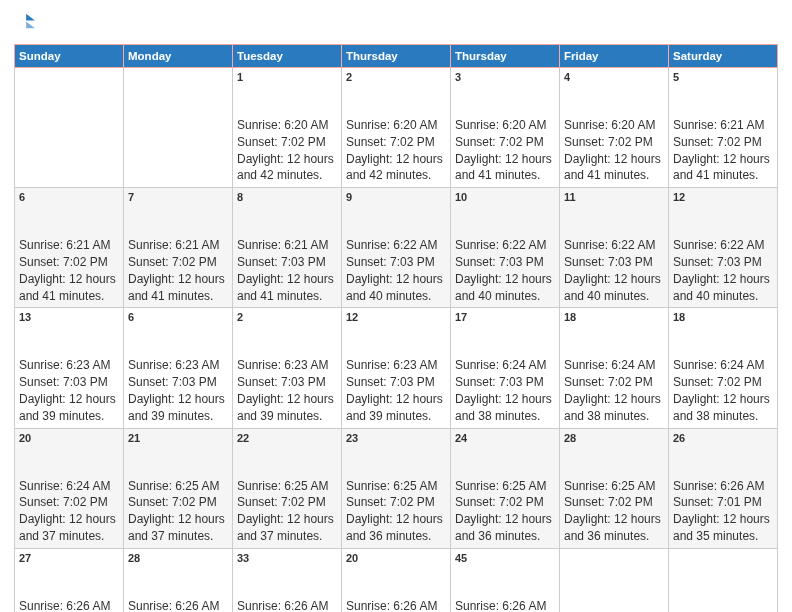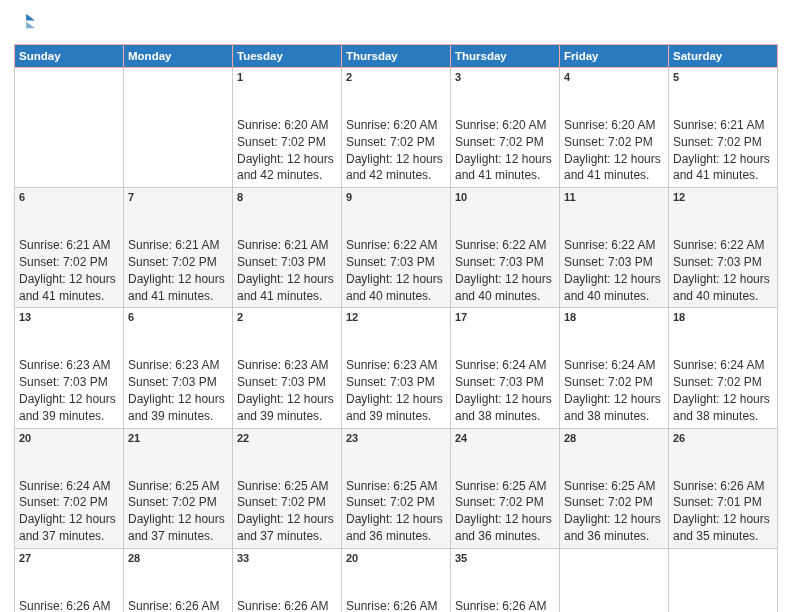--- a/index.html
+++ b/index.html
@@ -306,21 +306,21 @@
 Sunset: 7:01 PM
 Daylight: 12 hours and 34 minutes.</div>
           </td>
           <td>
             <span class="day-num">20</span>
             <div class="day-info" style="white-space: pre-line;">Sunrise: 6:26 AM
 Sunset: 7:01 PM
 Daylight: 12 hours and 34 minutes.</div>
           </td>
           <td>
-            <span class="day-num">35</span>
+            <span class="day-num">45</span>
             <div class="day-info" style="white-space: pre-line;">Sunrise: 6:26 AM
 Sunset: 7:00 PM
 Daylight: 12 hours and 33 minutes.</div>
           </td>
           <td class="empty-cell"></td>
           <td class="empty-cell"></td>
         </tr>
       </tbody>
   </table>
 </div>

